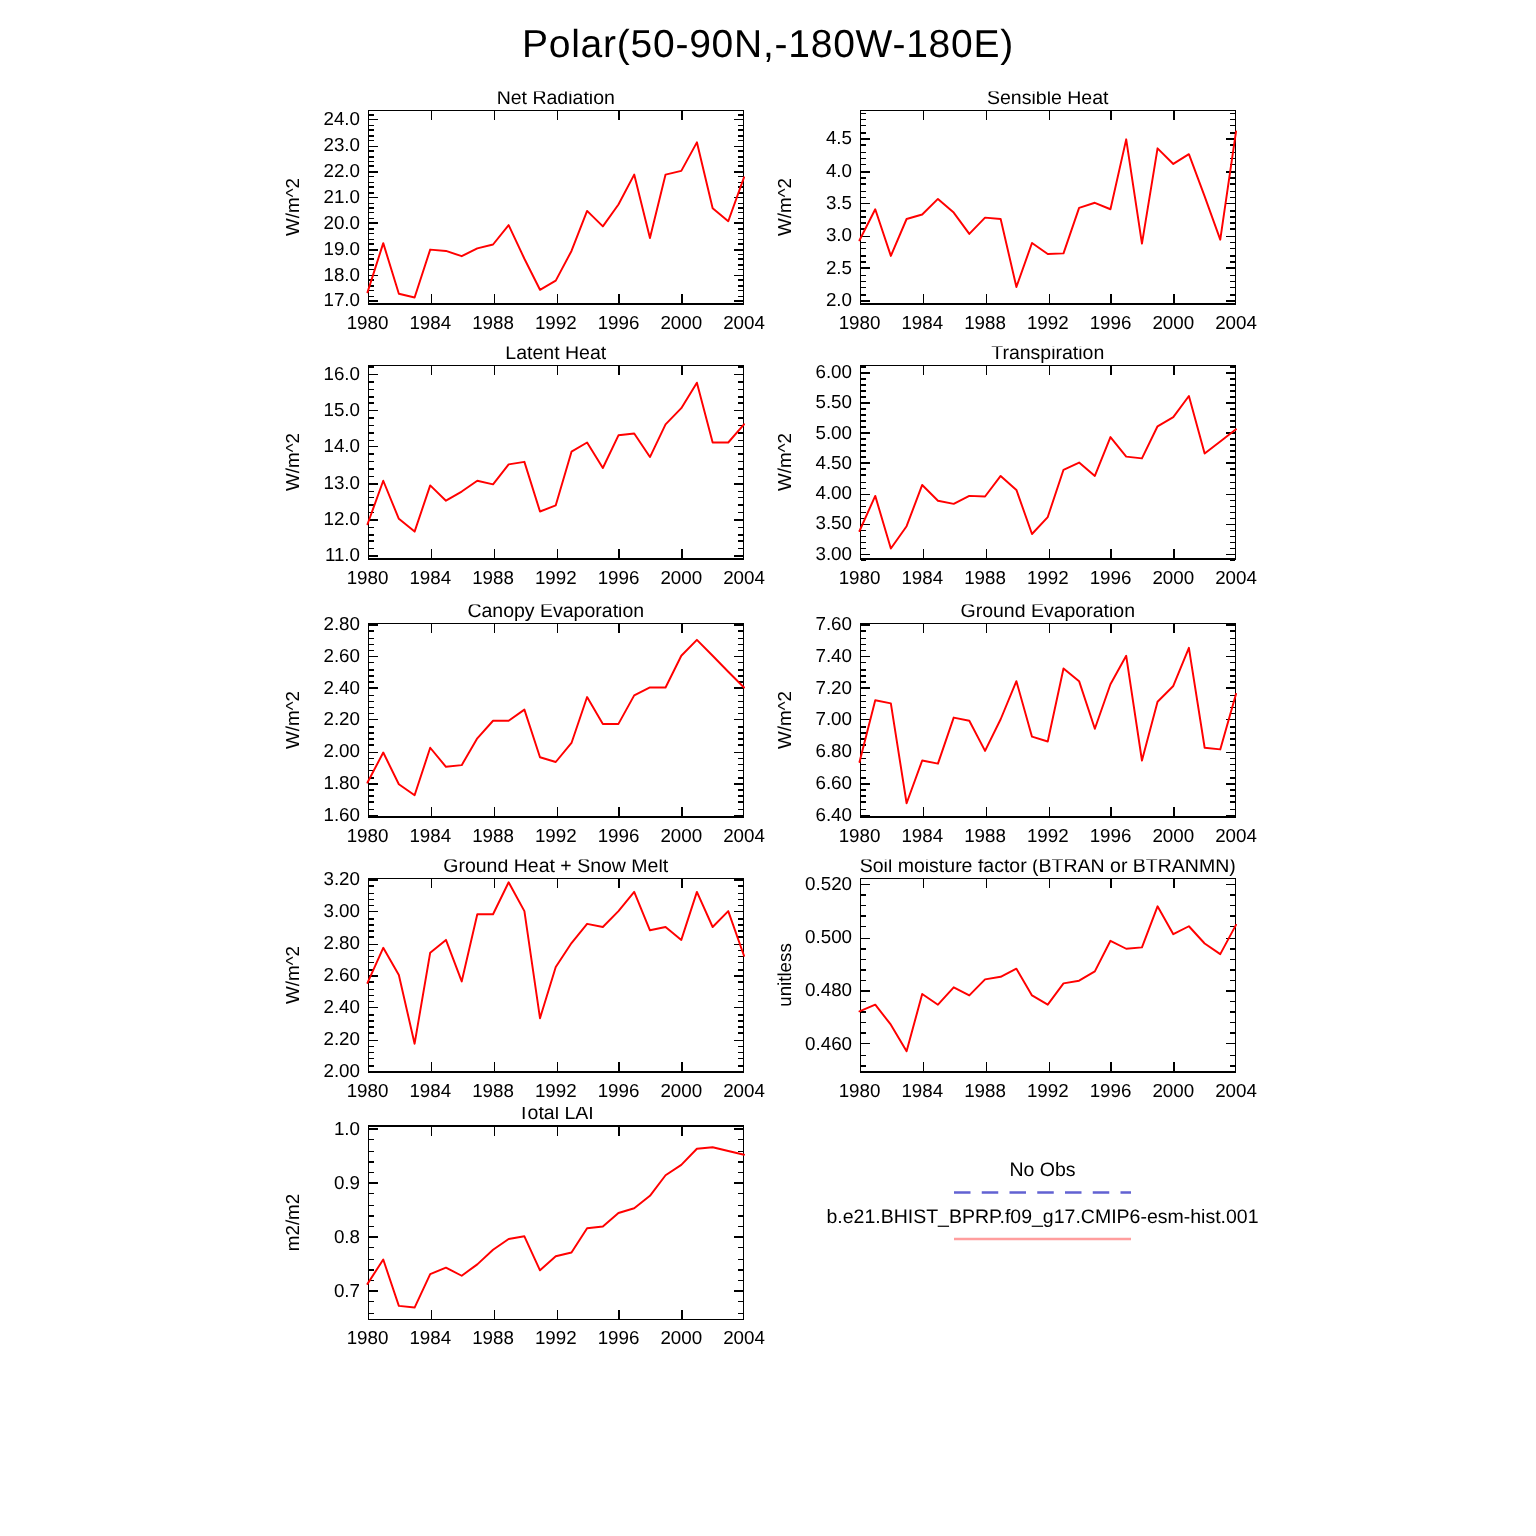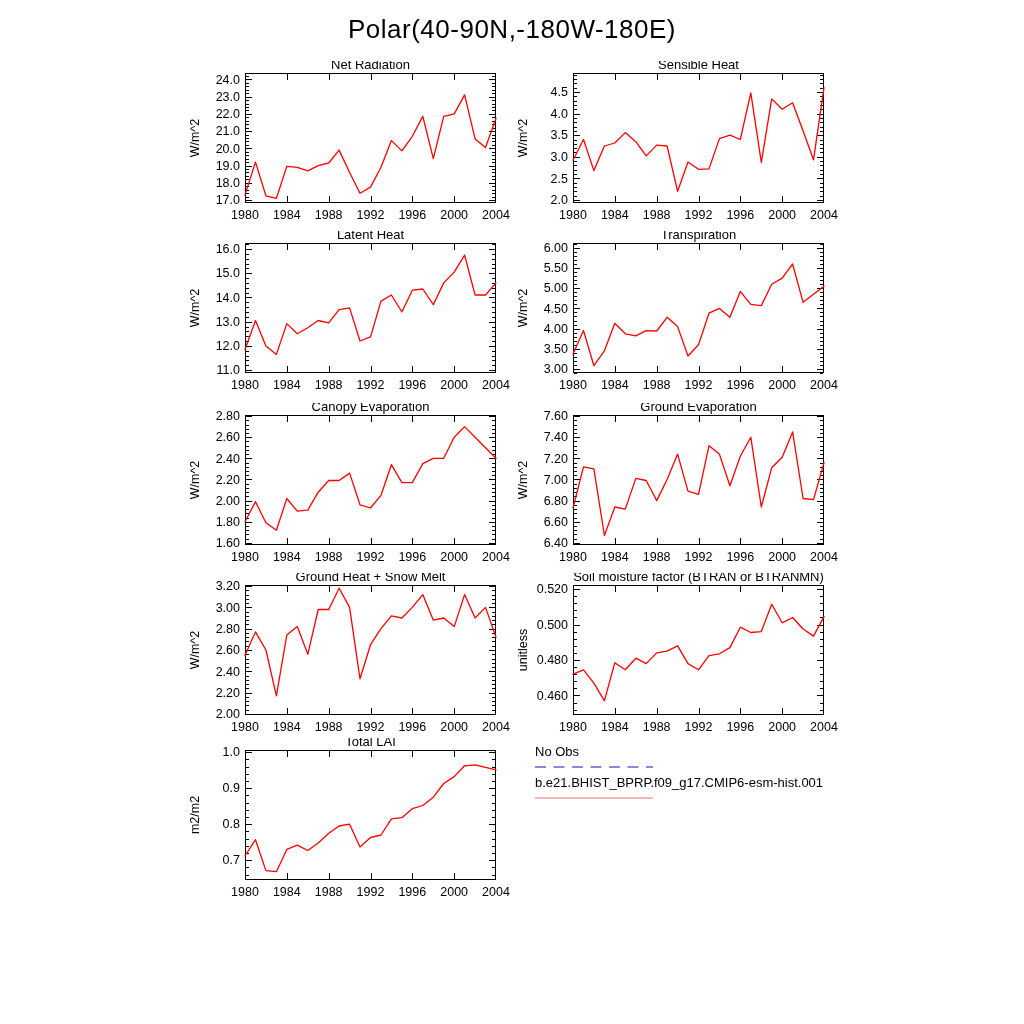--- a/index.html
+++ b/index.html
@@ -6,31 +6,31 @@
   #page{position:relative;width:1024px;height:1024px;background:#ffffff;overflow:hidden;
         font-family:"Liberation Sans", sans-serif;color:#000;}
   #main-title{position:absolute;left:0;top:14px;width:1024px;text-align:center;
               font-size:26px;font-weight:400;letter-spacing:0.5px;}
   .chart{position:absolute;width:330px;height:172px;}
   #c0{left:183px;top:61px;}  #c1{left:511px;top:61px;}
   #c2{left:183px;top:231px;} #c3{left:511px;top:231px;}
   #c4{left:183px;top:403px;} #c5{left:511px;top:403px;}
   #c6{left:183px;top:573px;} #c7{left:511px;top:573px;}
   #c8{left:183px;top:738px;}
-  #legend{position:absolute;left:535px;top:744px;width:320px;display:flex;
-          flex-direction:column;}
+  #legend{position:absolute;left:535px;top:772px;width:320px;display:flex;
+          flex-direction:column;align-items:center;}
   #legend .lg-label{font-size:13px;line-height:15px;white-space:nowrap;}
   #legend .lg-case{font-size:13px;margin-top:5px;}
   #legend svg{display:block;margin-top:5px;}
 </style>
 </head>
 <body>
 
 <div id="page">
-  <div id="main-title">Polar(40-90N,-180W-180E)</div>
+  <div id="main-title">Polar(50-90N,-180W-180E)</div>
 
   <div id="c0" class="chart"><svg width="330" height="172" viewBox="0 0 330 172">
         <g stroke="#000000" stroke-width="1" fill="none" shape-rendering="crispEdges">
           <rect x="62.5" y="12.5" width="250" height="129"></rect>
           <line x1="104.5" y1="135" x2="104.5" y2="141"></line>
           <line x1="104.5" y1="13" x2="104.5" y2="19"></line>
           <line x1="146.5" y1="135" x2="146.5" y2="141"></line>
           <line x1="146.5" y1="13" x2="146.5" y2="19"></line>
           <line x1="188.5" y1="135" x2="188.5" y2="141"></line>
           <line x1="188.5" y1="13" x2="188.5" y2="19"></line>

